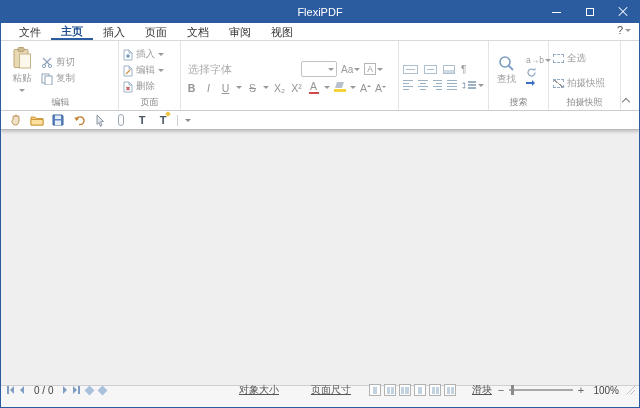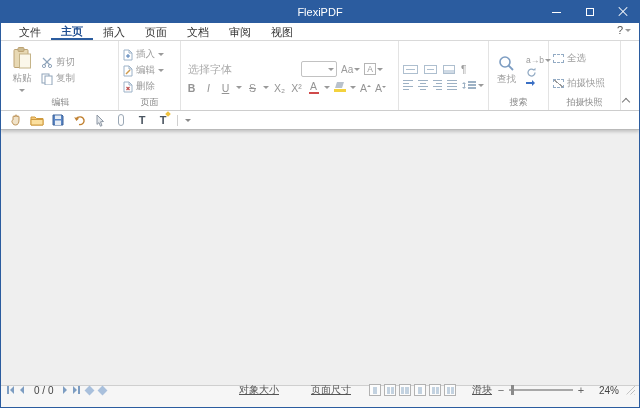--- a/index.html
+++ b/index.html
@@ -468,18 +468,18 @@
         </span>
     </div>
     <span style="width:6px"></span>
     <span class="sb-label">滑块</span>
     <div class="zoomer">
       <span class="zbtn">−</span>
       <span class="track">
           <span class="thumb"></span>
         </span>
       <span class="zbtn">+</span>
-      <span class="zlevel">24%</span>
+      <span class="zlevel">100%</span>
     </div>
     <span class="grip"></span>
   </div>
 
 </div>
 
 </body></html>

